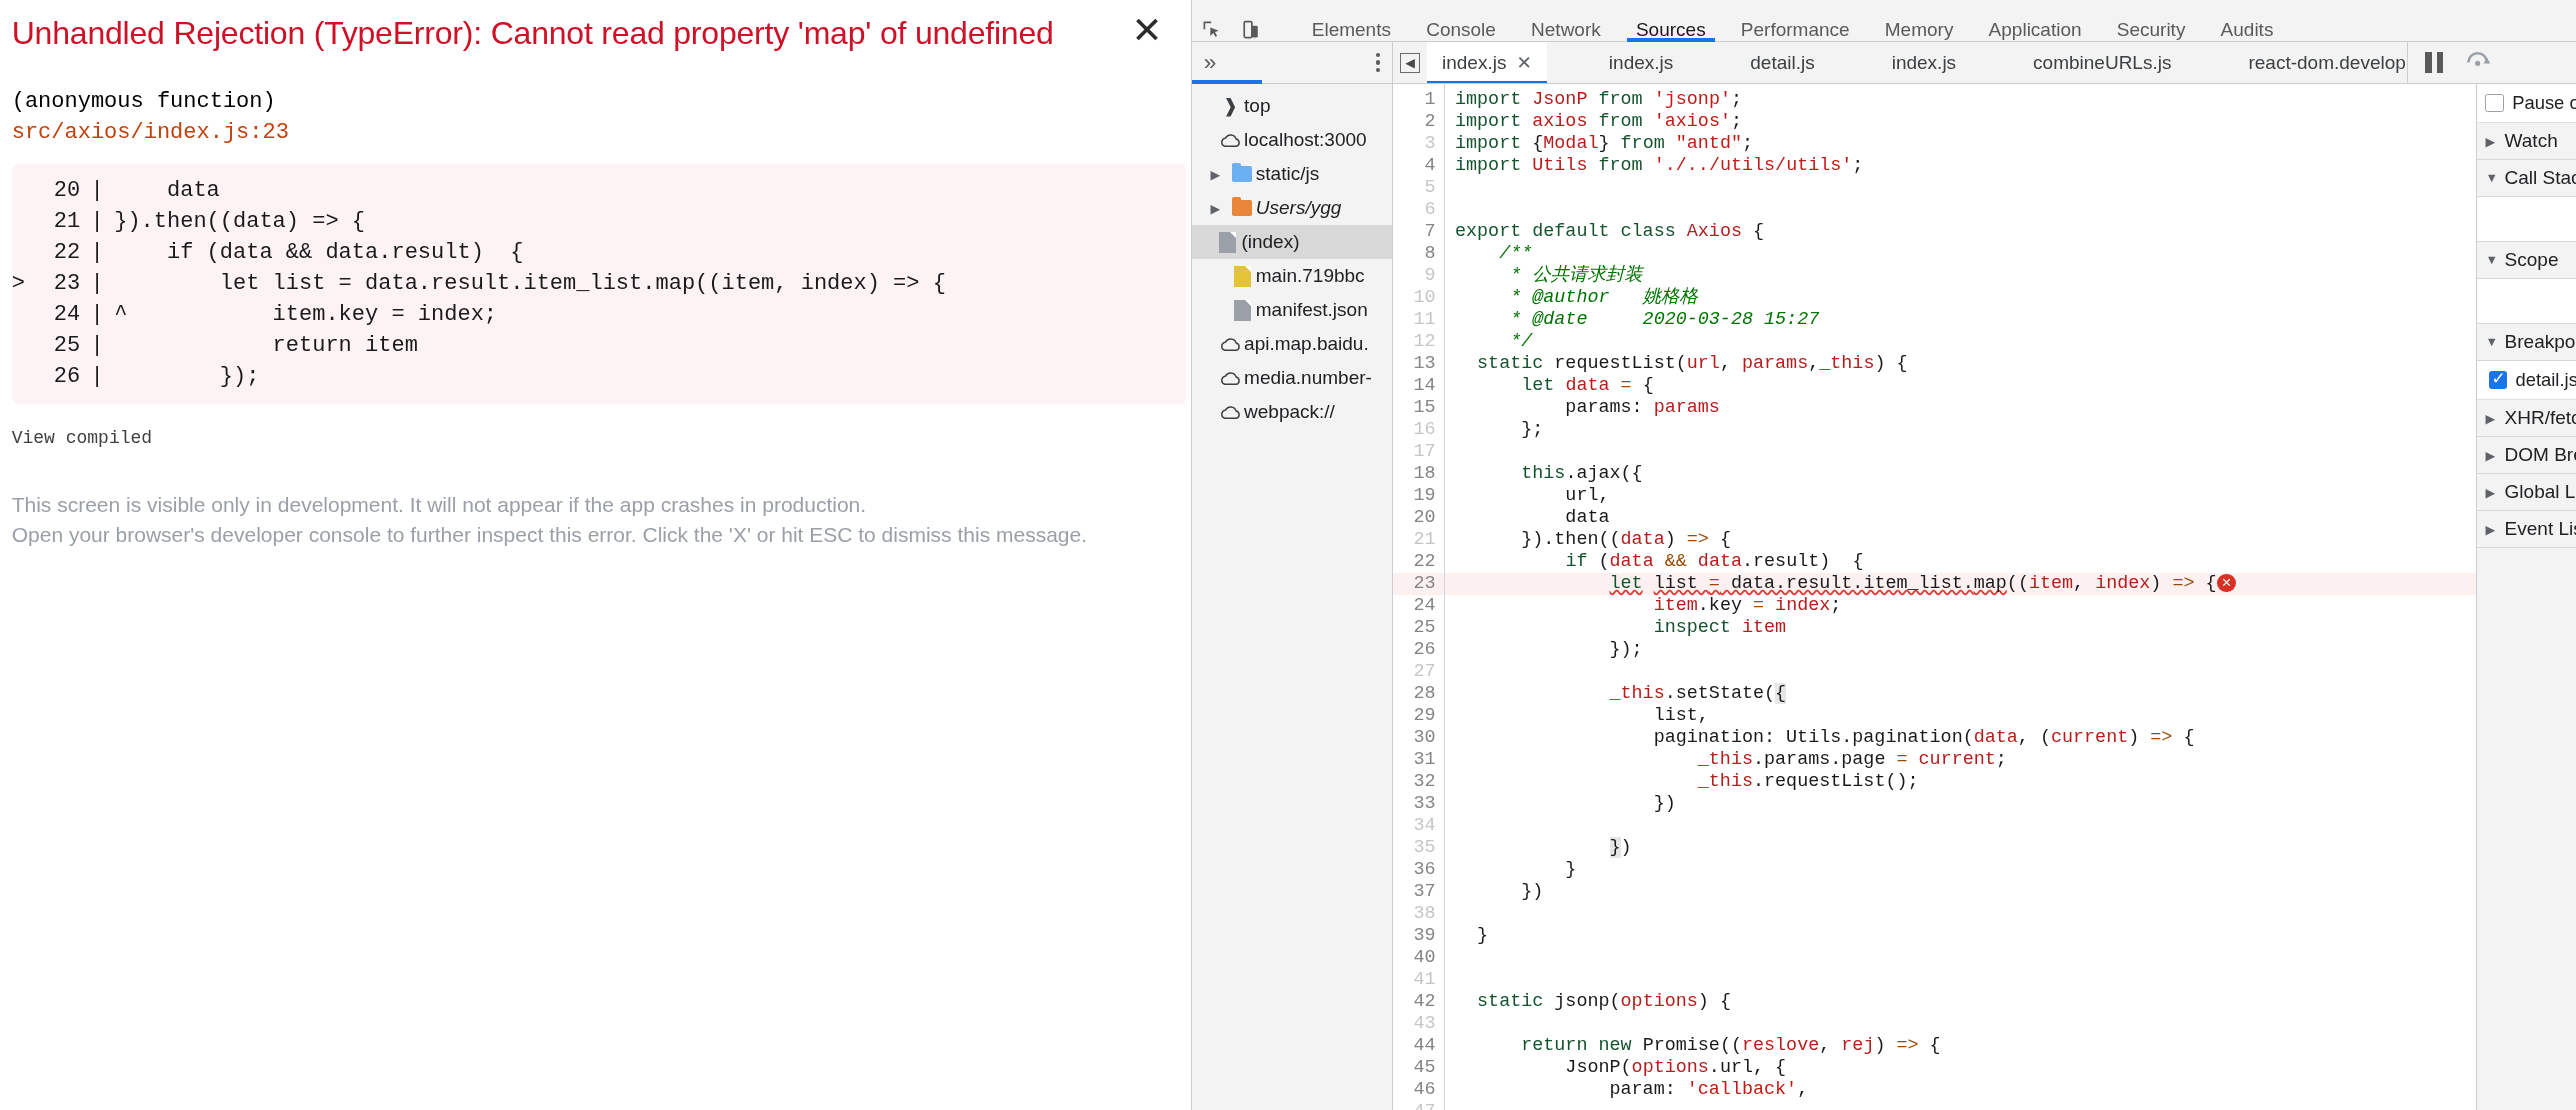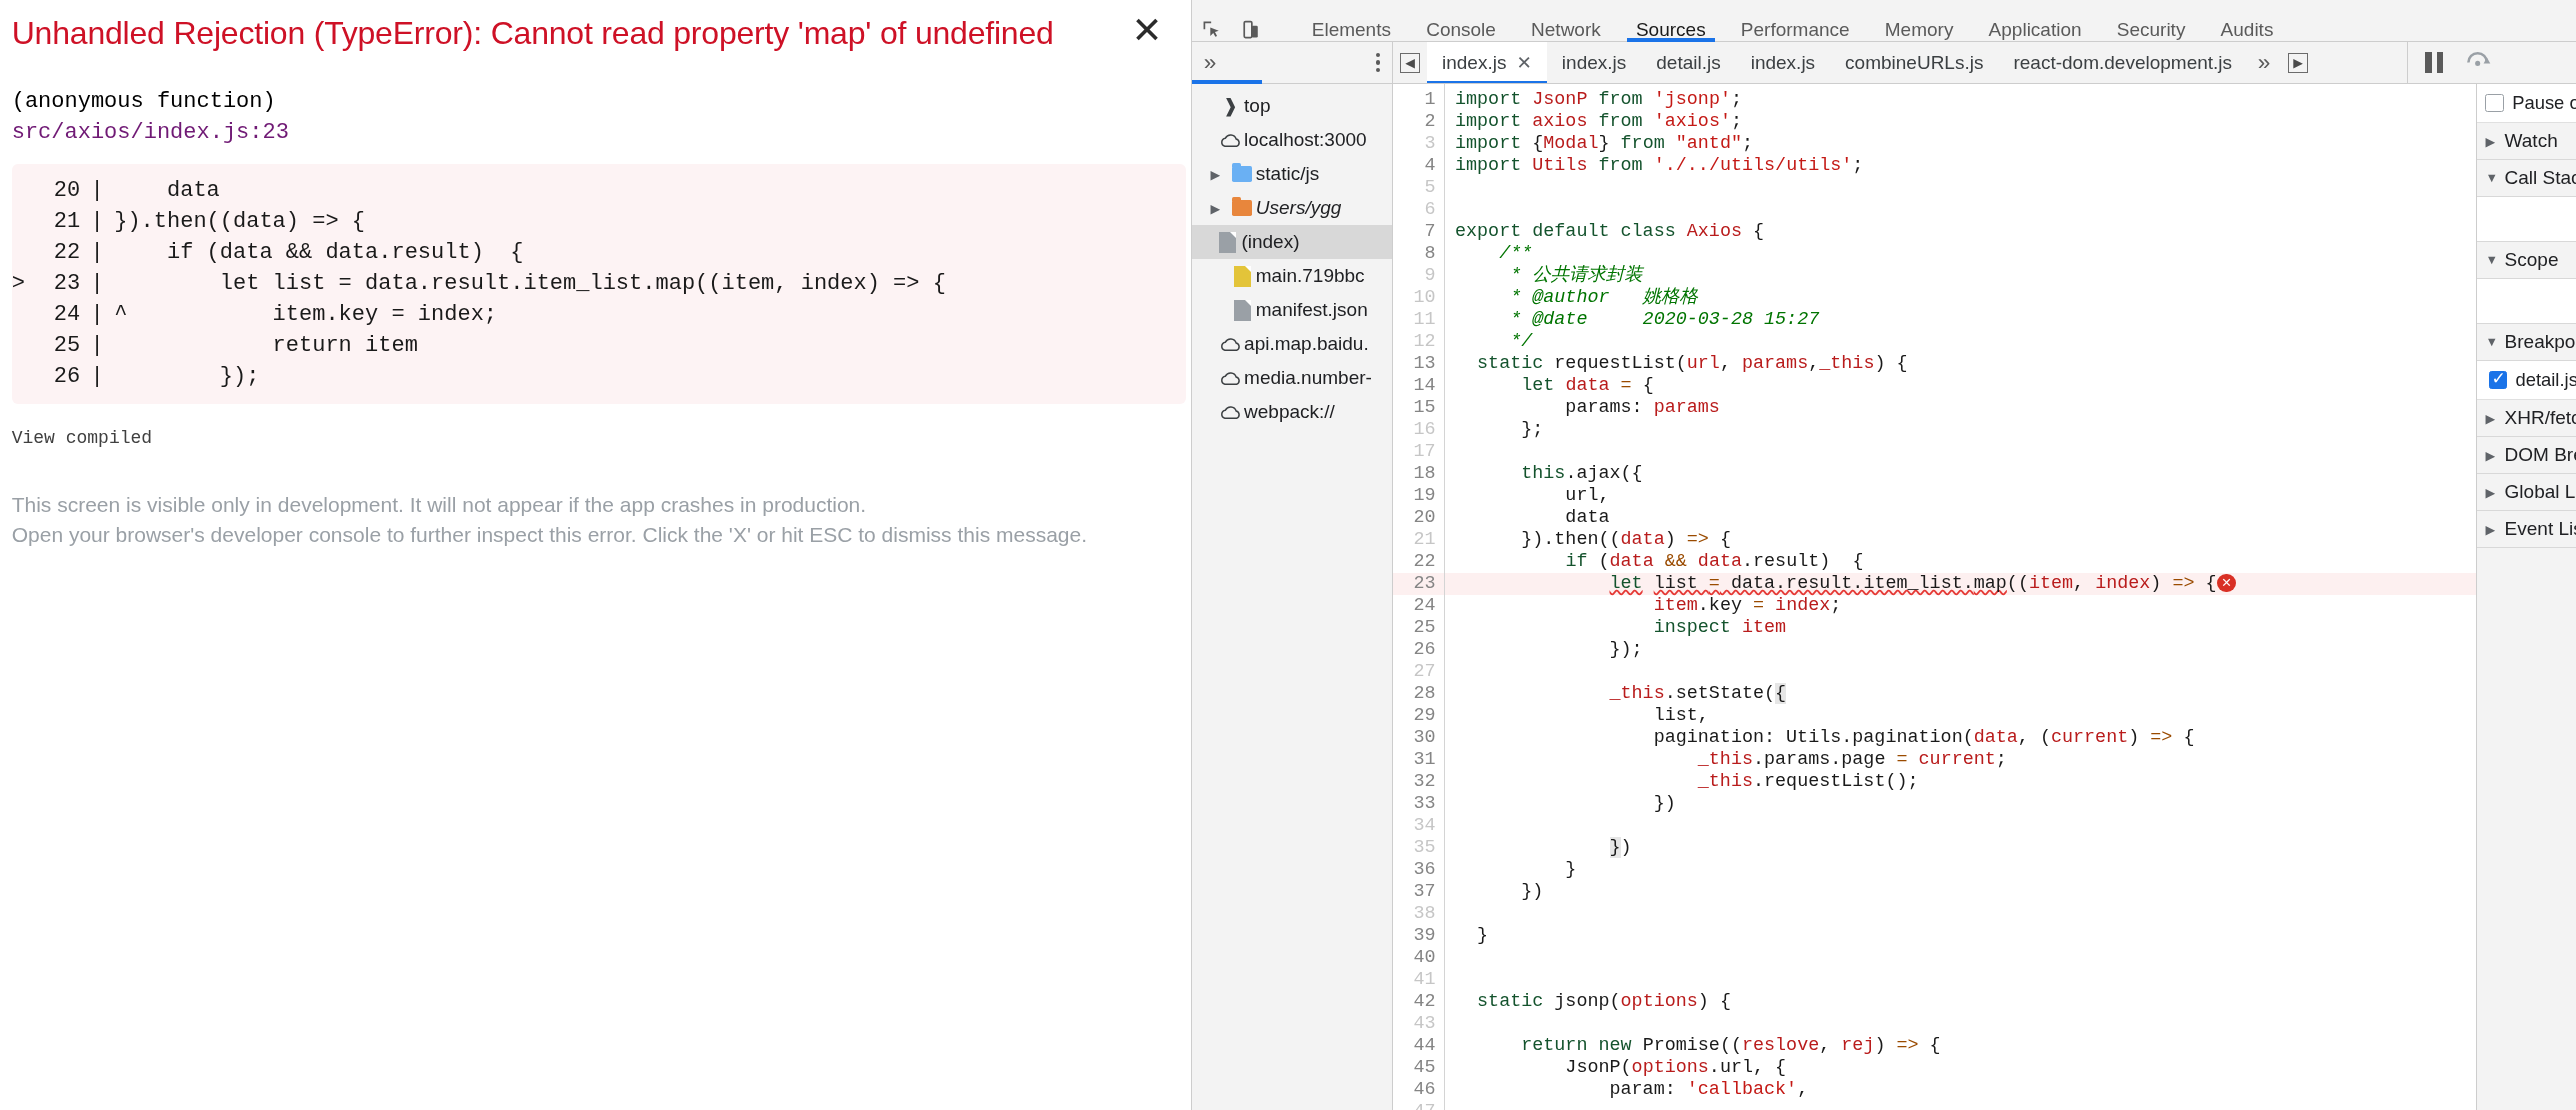--- a/index.html
+++ b/index.html
@@ -45,21 +45,21 @@
   .err-fn {
     margin-top: 35px;
     font-family: "Liberation Mono", monospace;
     font-size: 22px;
     color: #000000;
   }
   .err-loc {
     margin-top: 5.9px;
     font-family: "Liberation Mono", monospace;
     font-size: 22px;
-    color: #701a75;
+    color: #c2410c;
   }
   .code-box {
     margin-top: 18.4px;
     background: #fdf3f4;
     border-radius: 5.9px;
     padding: 11.7px 0 11.7px 0;
     width: 1174px;
     overflow: hidden;
   }
   .code-line {
@@ -412,21 +412,21 @@
           <i></i>
             <i></i>
             <i></i>
         </span>
       </div>
 
       <div class="file-tabs">
         <div class="ft-arrow">
           <span class="ft-box">◀</span>
         </div>
-        <div id="file-tabs-list" style="display:flex;align-items:stretch;">
+        <div id="file-tabs-list" style="display:flex;align-items:stretch;gap:47px;">
             <div class="file-tab active">
               <span>index.js</span>
               <span class="ft-close">✕</span>
             </div>
             <div class="file-tab">
               <span>index.js</span>
             </div>
             <div class="file-tab">
               <span>detail.js</span>
             </div>

